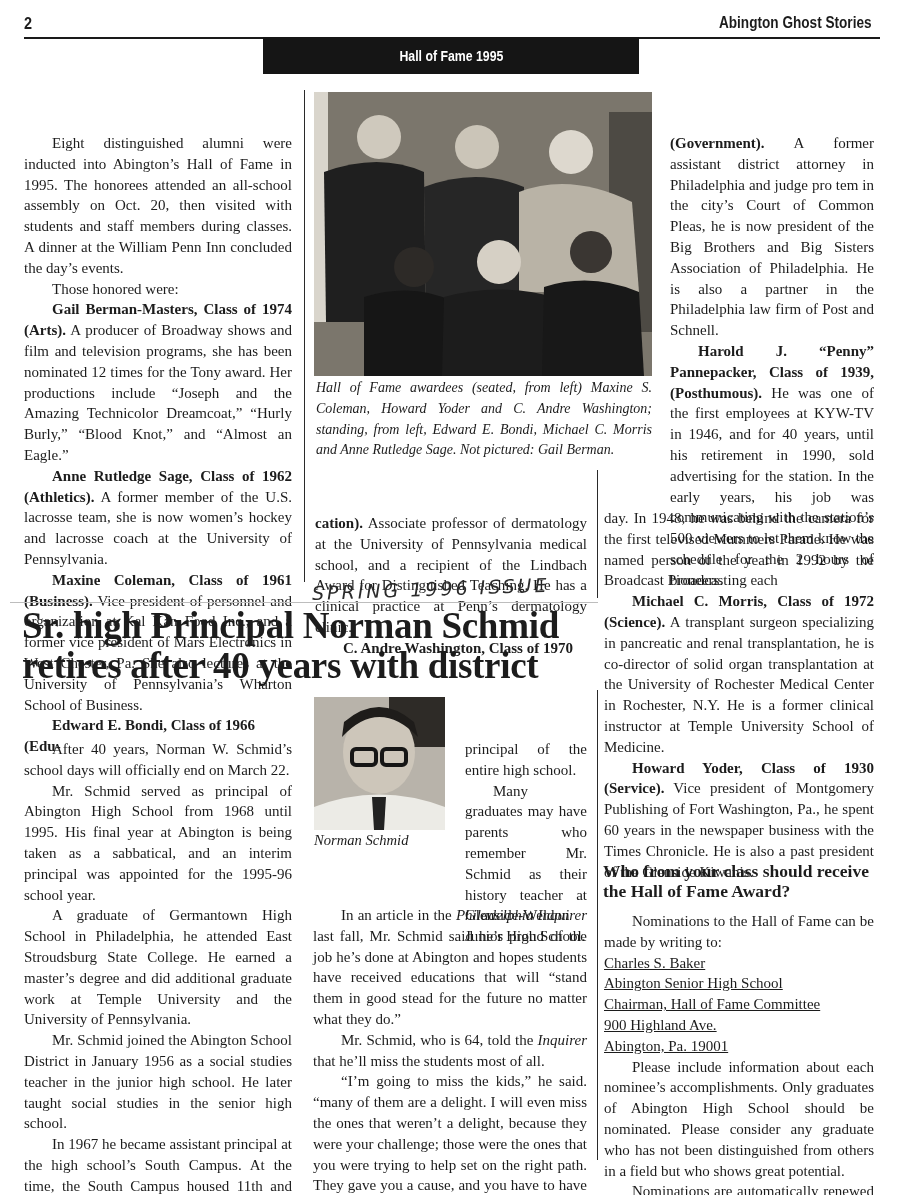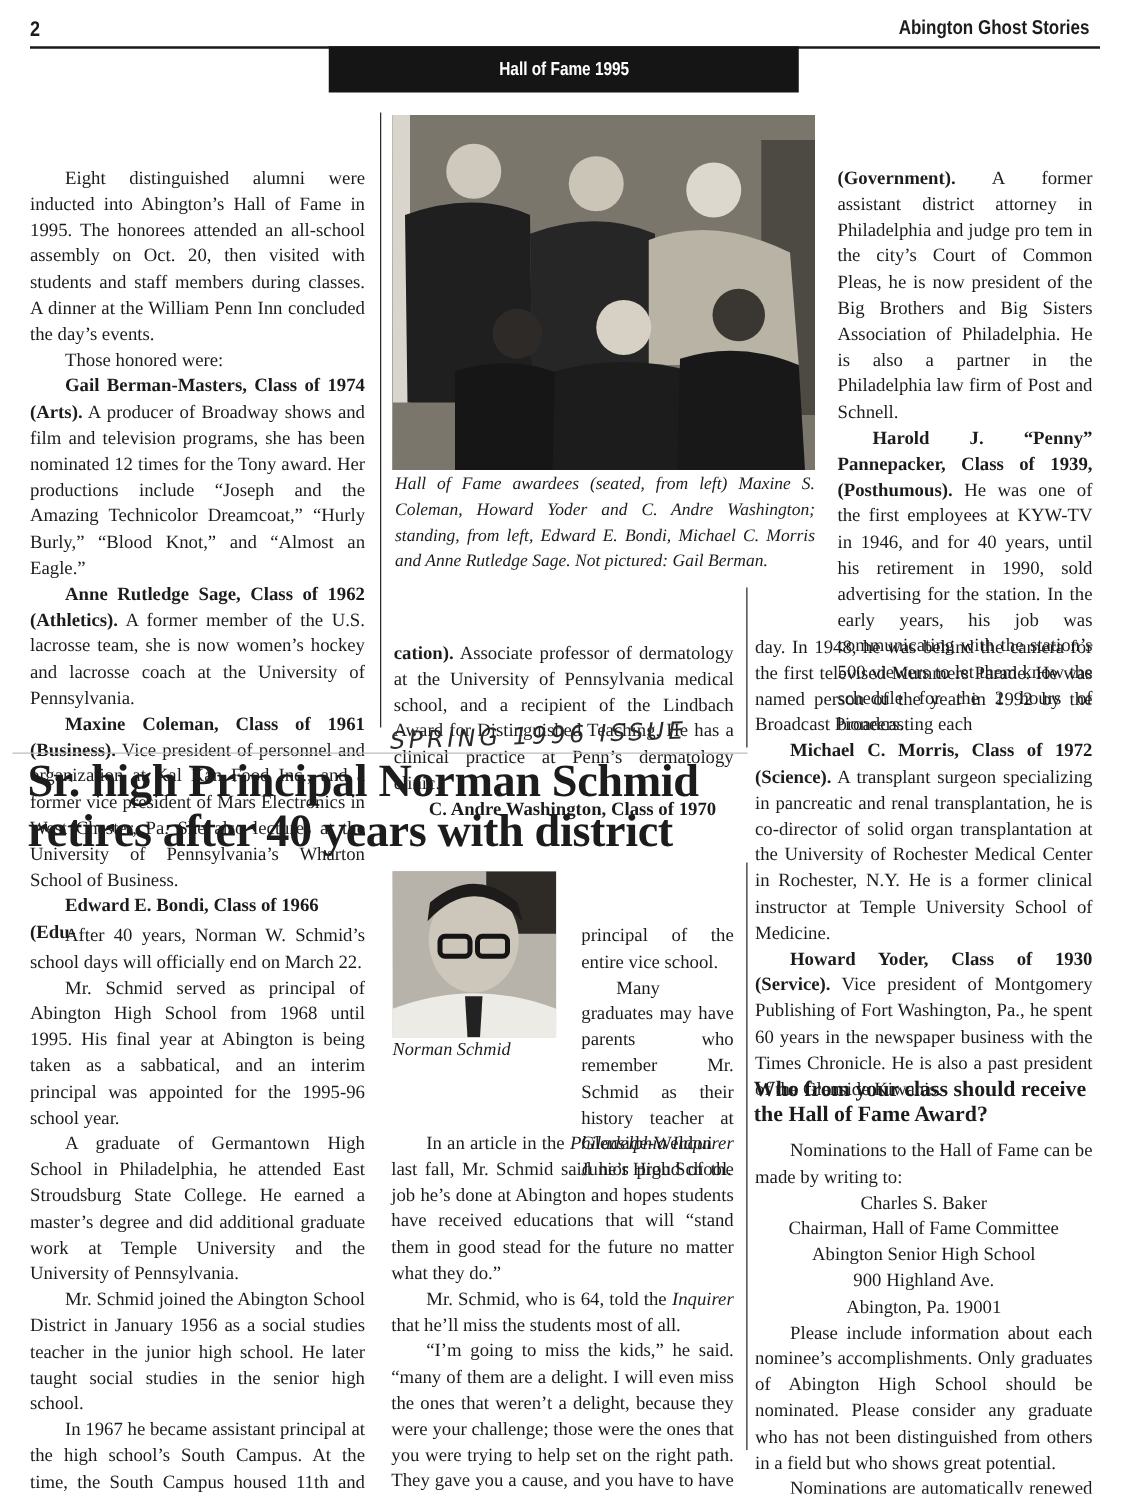--- a/index.html
+++ b/index.html
@@ -4,21 +4,21 @@
 <style>
   html, body { margin: 0; padding: 0; background: #ffffff; }
   body { width: 900px; height: 1195px; position: relative; overflow: hidden;
          font-family: "Liberation Serif", "DejaVu Serif", serif; color: #1c1c1c; }
   .abs { position: absolute; }
   p { margin: 0; }
   .txt { font-size: 15px; line-height: 20.8px; text-align: justify; margin-top: 41px; }
   .ind { text-indent: 28px; }
   .b { font-weight: bold; }
   .i { font-style: italic; }
-  .ctr { text-align: center; text-indent: 0; }
+  .ctr { text-indent: 0; text-decoration: underline; }
 
   
   #page-num { left: 24px; top: 14px; font-family: "Liberation Sans", sans-serif; font-weight: bold; font-size: 17px; transform: scaleX(0.85); transform-origin: left; }
   #pub-name { right: 28px; top: 14px; font-family: "Liberation Sans", sans-serif; font-weight: bold; font-size: 16px; transform: scaleX(0.85); transform-origin: right; }
   #header-rule { left: 24px; right: 20px; top: 37px; height: 2px; background: #1a1a1a; }
   #banner { left: 263px; top: 37px; width: 376px; height: 37px; background: #151515; color: #fff;
             font-family: "Liberation Sans", sans-serif; font-weight: bold; font-size: 15px; text-align: center; line-height: 37px; }
   #banner span { display: inline-block; transform: scaleX(0.82); }
 
   
@@ -126,33 +126,33 @@
     <path d="M28 40 Q65 0 104 40 L100 25 Q65 -5 30 25 Z" fill="#1e1c1a"></path>
     <rect x="38" y="52" width="24" height="16" rx="4" fill="none" stroke="#151515" stroke-width="4"></rect>
     <rect x="68" y="52" width="24" height="16" rx="4" fill="none" stroke="#151515" stroke-width="4"></rect>
     <path d="M0 133 L0 110 Q65 85 131 110 L131 133 Z" fill="#ecebe6"></path>
     <path d="M58 100 L72 100 L70 133 L60 133 Z" fill="#222"></path>
   </svg>
 </div>
 <div class="abs" id="schmid-caption">Norman Schmid</div>
 
 <div class="abs txt" style="left:465px; top:698px; width:122px;">
-  <p>principal of the entire vice school.</p>
+  <p>principal of the entire high school.</p>
   <p class="ind">Many graduates may have parents who remember Mr. Schmid as their history teacher at Glenside-Weldon Junior High School.</p>
 </div>
 
 <div class="abs txt" style="left:313px; top:864px; width:274px;">
   <p class="ind"><span>In an article in the </span><span class="i">Philadelphia Inquirer</span><span> last fall, Mr. Schmid said he’s proud of the job he’s done at Abington and hopes students have received educations that will “stand them in good stead for the future no matter what they do.”</span></p>
   <p class="ind"><span>Mr. Schmid, who is 64, told the </span><span class="i">Inquirer</span><span> that he’ll miss the students most of all.</span></p>
   <p class="ind">“I’m going to miss the kids,” he said. “many of them are a delight. I will even miss the ones that weren’t a delight, because they were your challenge; those were the ones that you were trying to help set on the right path. They gave you a cause, and you have to have a cause to be.”</p>
 </div>
 
 <div class="abs" id="sidebar-heading">Who from your class should receive the Hall of Fame Award?</div>
 <div class="abs txt" style="left:604px; top:870px; width:270px;">
   <p class="ind">Nominations to the Hall of Fame can be made by writing to:</p>
   <p class="ctr">Charles S. Baker</p>
+  <p class="ctr">Abington Senior High School</p>
   <p class="ctr">Chairman, Hall of Fame Committee</p>
-  <p class="ctr">Abington Senior High School</p>
   <p class="ctr">900 Highland Ave.</p>
   <p class="ctr">Abington, Pa. 19001</p>
   <p class="ind">Please include information about each nominee’s accomplishments. Only graduates of Abington High School should be nominated. Please consider any graduate who has not been distinguished from others in a field but who shows great potential.</p>
   <p class="ind">Nominations are automatically renewed each year, but updated credentials, addresses, etc., are appreciated.</p>
 </div>
 
 </body></html>

